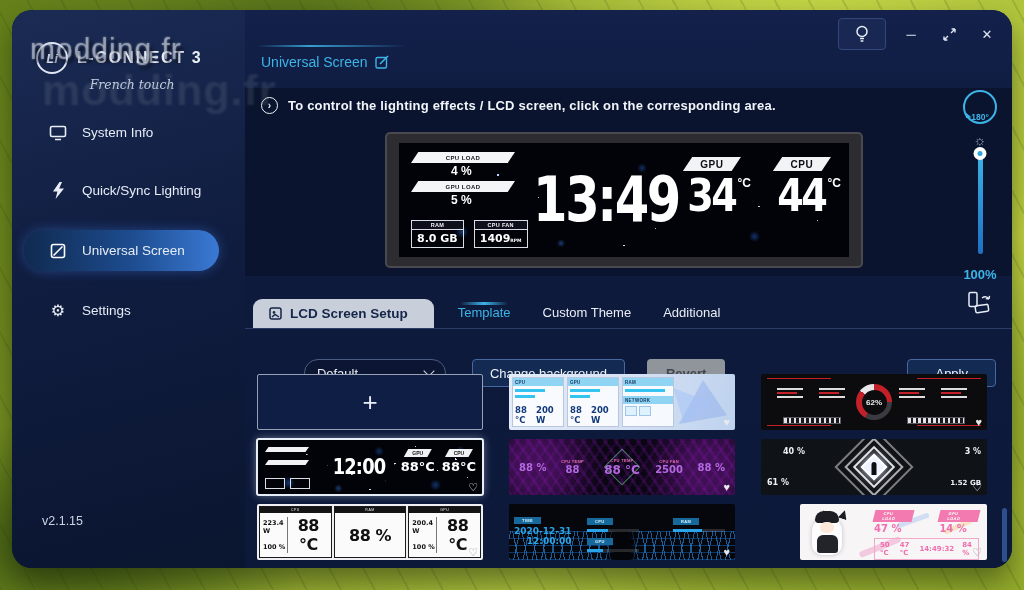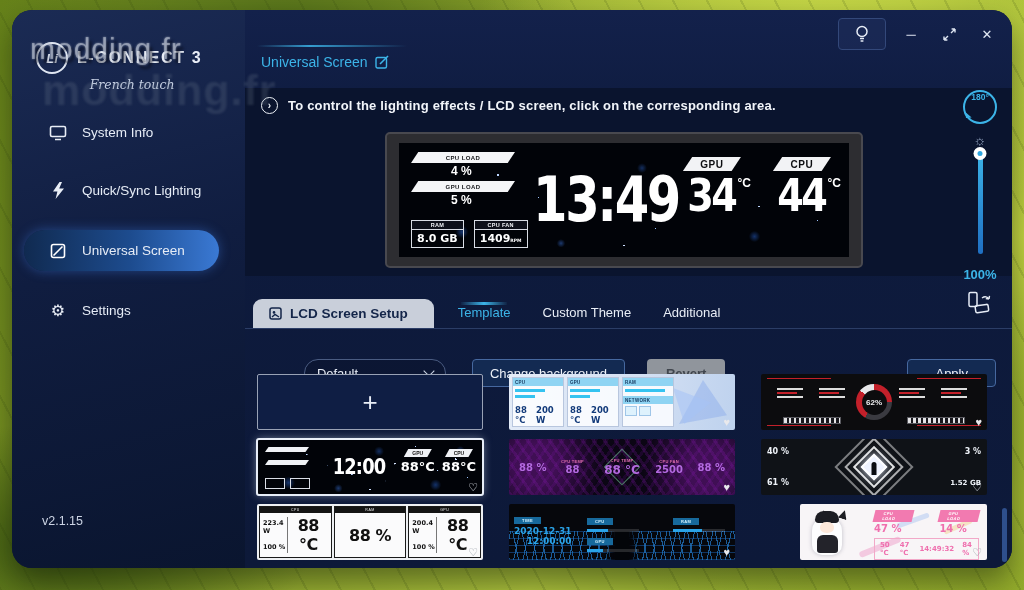--- a/index.html
+++ b/index.html
@@ -106,21 +106,21 @@
     display:flex;align-items:center;justify-content:center;font-size:10px;font-weight:900;
     color:#0c0d10;letter-spacing:.5px;}
   .temp{display:flex;margin-top:2px;}
   .temp-num{font-size:45px;font-weight:900;color:#fff;transform:scaleX(.85);letter-spacing:-3px;
     line-height:1;font-family:"DejaVu Sans",sans-serif;}
   .temp-unit{font-size:12px;font-weight:800;color:#fff;margin-top:3px;margin-left:-2px;}
 
   .side-controls{position:absolute;top:80px;right:8px;width:48px;display:flex;flex-direction:column;
     align-items:center;z-index:4;}
   .rot-icon{width:30px;height:30px;border:2px solid #3cb4e8;border-radius:50%;display:flex;
-    align-items:flex-start;justify-content:center;color:#3cb4e8;font-size:8.5px;font-weight:800;
+    align-items:flex-end;justify-content:center;color:#3cb4e8;font-size:8.5px;font-weight:800;
     position:relative;cursor:pointer;}
   .rot-icon::after{content:"";position:absolute;left:-3px;bottom:0;border:4px solid rgba(0,0,0,0);
     border-top-color:#3cb4e8;transform:rotate(40deg);}
   .bright-icon{color:#9fb0cc;font-size:14px;margin:9px 0 5px;line-height:1;}
   .slider{width:5px;height:102px;border-radius:3px;background:linear-gradient(180deg,#3cb4e8,#1f6fc2);
     position:relative;cursor:pointer;}
   .slider-thumb{position:absolute;top:-5px;left:50%;transform:translateX(-50%);width:13px;height:13px;
     background:#fff;border-radius:50%;display:flex;align-items:center;justify-content:center;}
   .slider-thumb::after{content:"";width:5px;height:5px;border-radius:50%;background:#2fa6e0;}
   .bright-value{color:#3cb4e8;font-size:13px;margin-top:13px;font-weight:600;}
@@ -593,21 +593,21 @@
         </div>
         <span class="fav filled">♥</span>
       </div>
 
       <div class="tile t6">
         <div class="t6-sq s1"></div>
         <div class="t6-sq s2"></div>
         <div class="t6-sq s3"></div>
         <div class="t6-sq s4"></div>
         <div class="t6-fig"></div>
-        <div class="t6-stat" style="left:6px;top:8px">40 %</div>
+        <div class="t6-stat" style="left:22px;top:8px">40 %</div>
         <div class="t6-stat" style="left:6px;bottom:8px">61 %</div>
         <div class="t6-stat" style="right:6px;top:8px">3 %</div>
         <div class="t6-stat" style="right:6px;bottom:8px;font-size:7px">1.52 GB</div>
         <span class="fav outline">♡</span>
       </div>
 
       <div class="tile t7">
         <div class="t7-panel">
           <div class="t7-head">CPU</div>
           <div class="t7-body">

